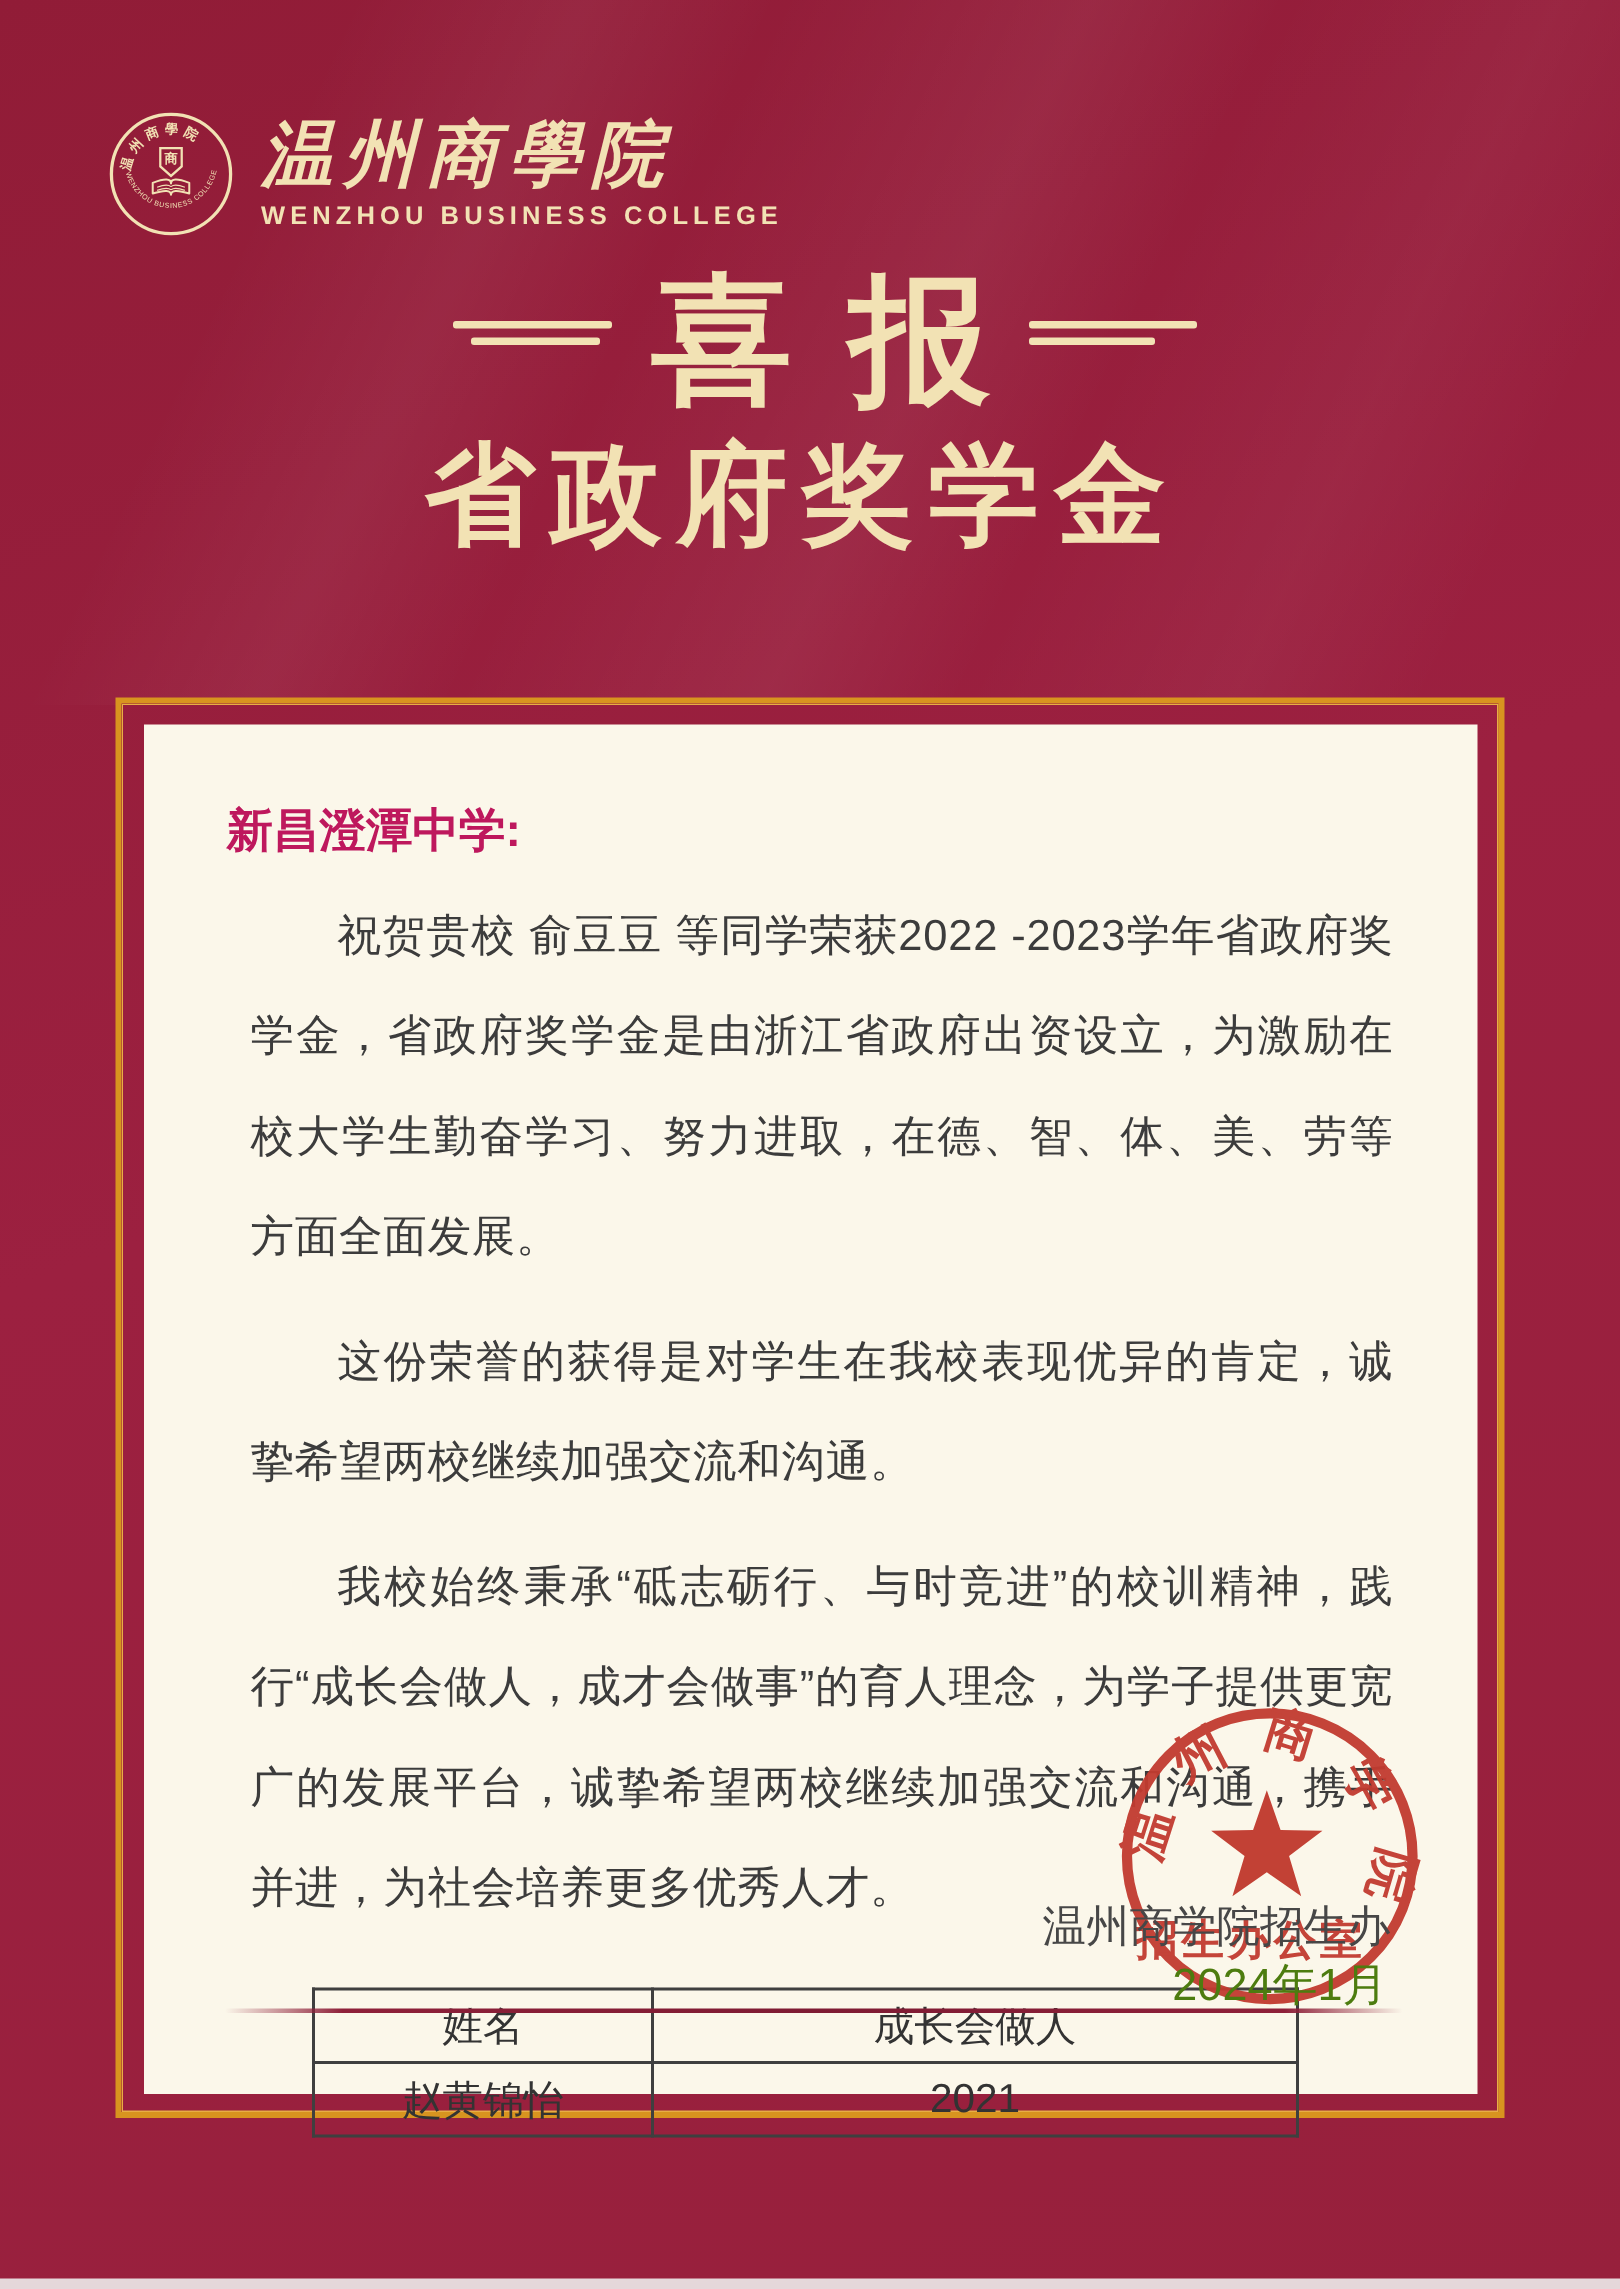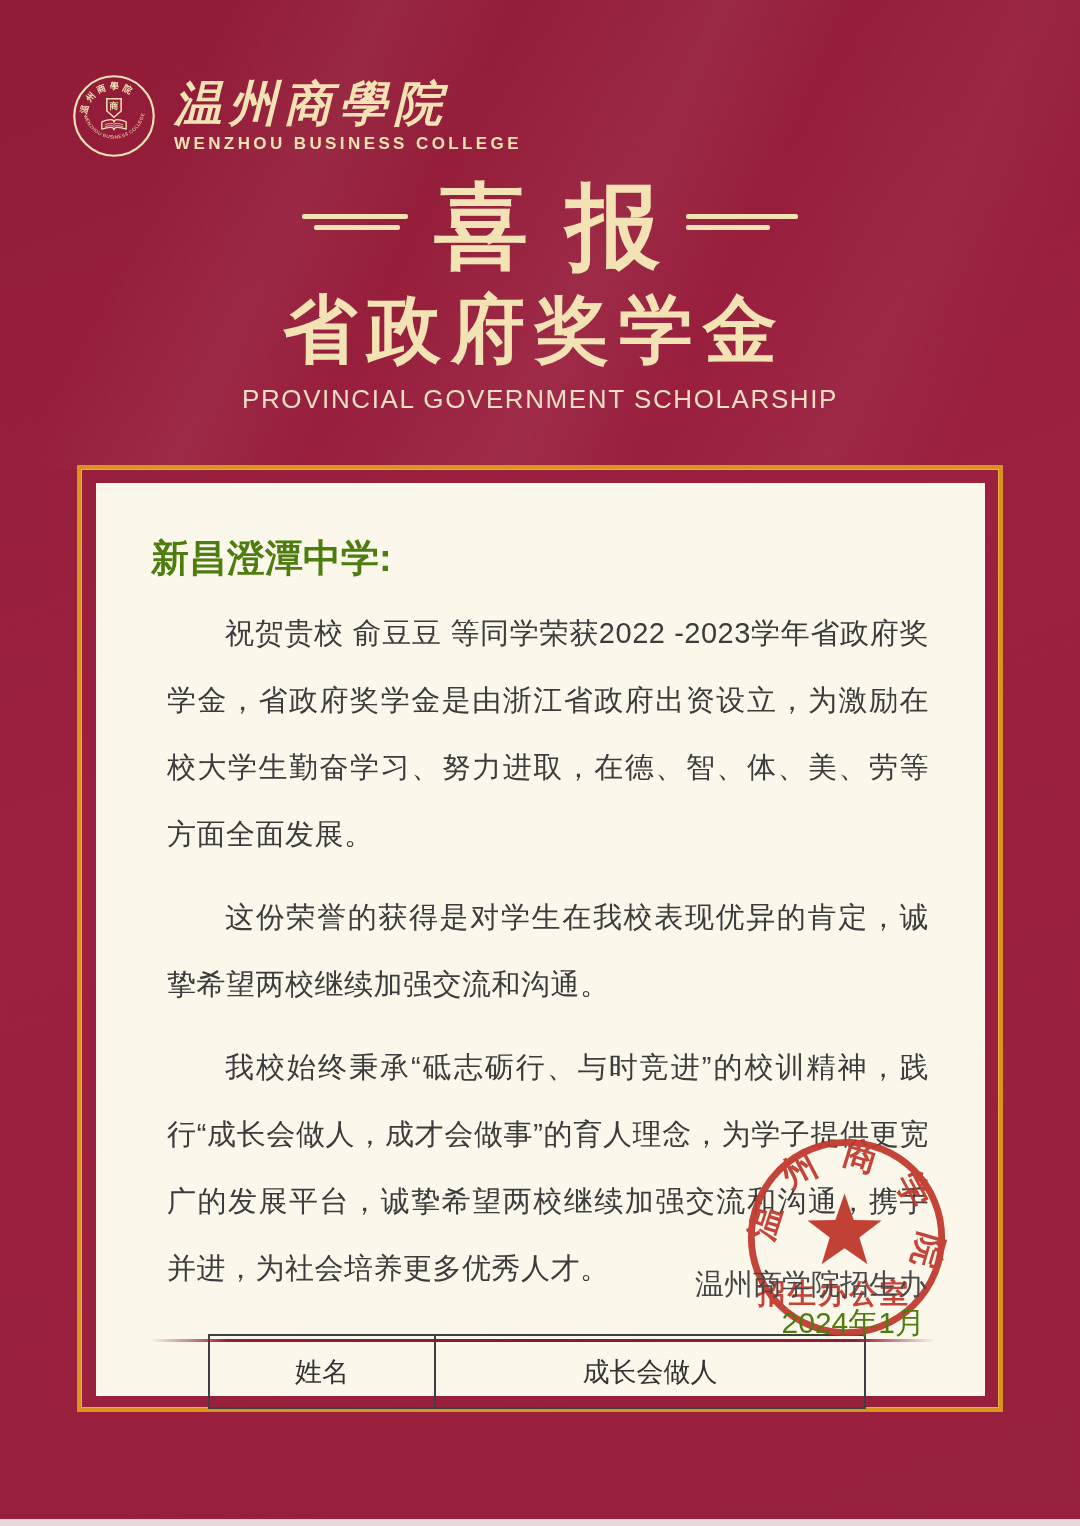--- a/index.html
+++ b/index.html
@@ -39,32 +39,32 @@
   .subtitle-en{margin-top:16px;font-size:26px;letter-spacing:1.6px;color:#f0dfc2;font-weight:400;}
   
   .frame{
     position:absolute;left:77px;top:465px;width:918px;height:939px;
     border:4px solid #d8941f;box-shadow:inset 0 0 0 1px #e7af45;
   }
   .card{
     position:absolute;left:96px;top:483px;width:889px;height:913px;
     background:#fbf7ea;box-sizing:border-box;padding:50px 40px 0 55px;
   }
-  .salutation{font-size:38px;font-weight:700;color:#4d7c0f;margin:0 0 12px 0;}
+  .salutation{font-size:31px;font-weight:700;color:#be185d;margin:0 0 12px 0;}
   .card p{
     margin:16px;font-size:29px;line-height:67px;color:#3c3c3c;
     text-indent:2em;text-align:justify;letter-spacing:.5px;
   }
   
   table.scholars{
     border-collapse:collapse;margin:32px 0 0 57px;width:656px;table-layout:fixed;
   }
   table.scholars th,table.scholars td{
     border:2px solid #3f3f3f;height:47px;text-align:center;vertical-align:middle;
-    font-size:27px;font-weight:400;color:#333;padding:12px;
+    font-size:27px;font-weight:400;color:#333;padding:0;
   }
   table.scholars col.c1{width:226px;}
   table.scholars col.c2{width:430px;}
   
   .sig-office{position:absolute;right:58px;top:782px;font-size:29px;color:#474747;z-index:3;}
   .sig-date{position:absolute;right:60px;top:820px;font-size:30px;color:#4d7c0f;z-index:3;}
   .seal{position:absolute;left:648px;top:652px;width:205px;height:205px;z-index:2;opacity:.95;}
   .rule{
     position:absolute;left:54px;top:856px;width:785px;height:3px;border-radius:2px;
     background:linear-gradient(90deg,rgba(126,27,51,0) 0%,#8e2039 10%,#7e1b33 50%,#8e2039 90%,rgba(126,27,51,0) 100%);
@@ -105,21 +105,20 @@
         <i class="l1"></i>
         <i class="l2"></i>
       </span>
       <h1 class="title">喜报</h1>
       <span class="decor decor-right">
         <i class="l1"></i>
         <i class="l2"></i>
       </span>
     </div>
     <h2 class="subtitle">省政府奖学金</h2>
-    <div class="subtitle-en">PROVINCIAL GOVERNMENT SCHOLARSHIP</div>
   </section>
 
   <div class="frame"></div>
 
   <main class="card">
     <div class="salutation">新昌澄潭中学:</div>
     <p>祝贺贵校 俞豆豆 等同学荣获2022 -2023学年省政府奖学金，省政府奖学金是由浙江省政府出资设立，为激励在校大学生勤奋学习、努力进取，在德、智、体、美、劳等方面全面发展。</p>
     <p>这份荣誉的获得是对学生在我校表现优异的肯定，诚挚希望两校继续加强交流和沟通。</p>
     <p>我校始终秉承“砥志砺行、与时竞进”的校训精神，践行“成长会做人，成才会做事”的育人理念，为学子提供更宽广的发展平台，诚挚希望两校继续加强交流和沟通，携手并进，为社会培养更多优秀人才。</p>
 
@@ -128,20 +127,24 @@
           <col class="c1">
           <col class="c2">
         </colgroup>
       <thead>
         <tr>
           <th>姓名</th>
           <th>成长会做人</th>
         </tr>
       </thead>
       <tbody>
+        <tr>
+          <td>赵黄锦怡</td>
+          <td>2021</td>
+        </tr>
       </tbody>
     </table>
 
     <div class="sig-office">温州商学院招生办</div>
     <div class="sig-date">2024年1月</div>
 
     <svg class="seal" viewBox="0 0 210 210">
       <circle cx="105" cy="105" r="97.5" fill="none" stroke="#c23b30" stroke-width="7"></circle>
       <path id="sealArc" d="M 37.3 129.6 A 72 72 0 1 1 172.7 129.6" fill="none"></path>
       <text font-size="35" fill="#c23b30" font-weight="700" letter-spacing="21">

